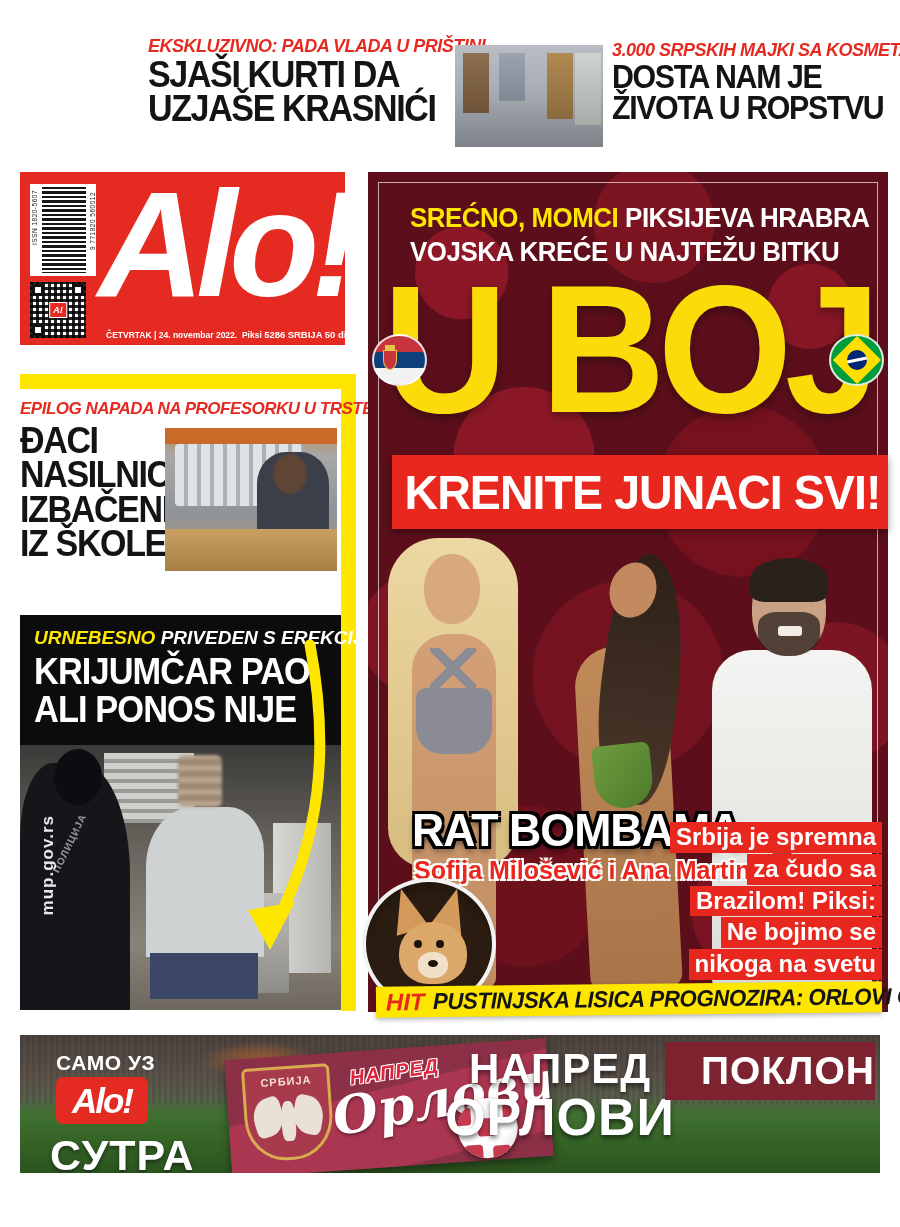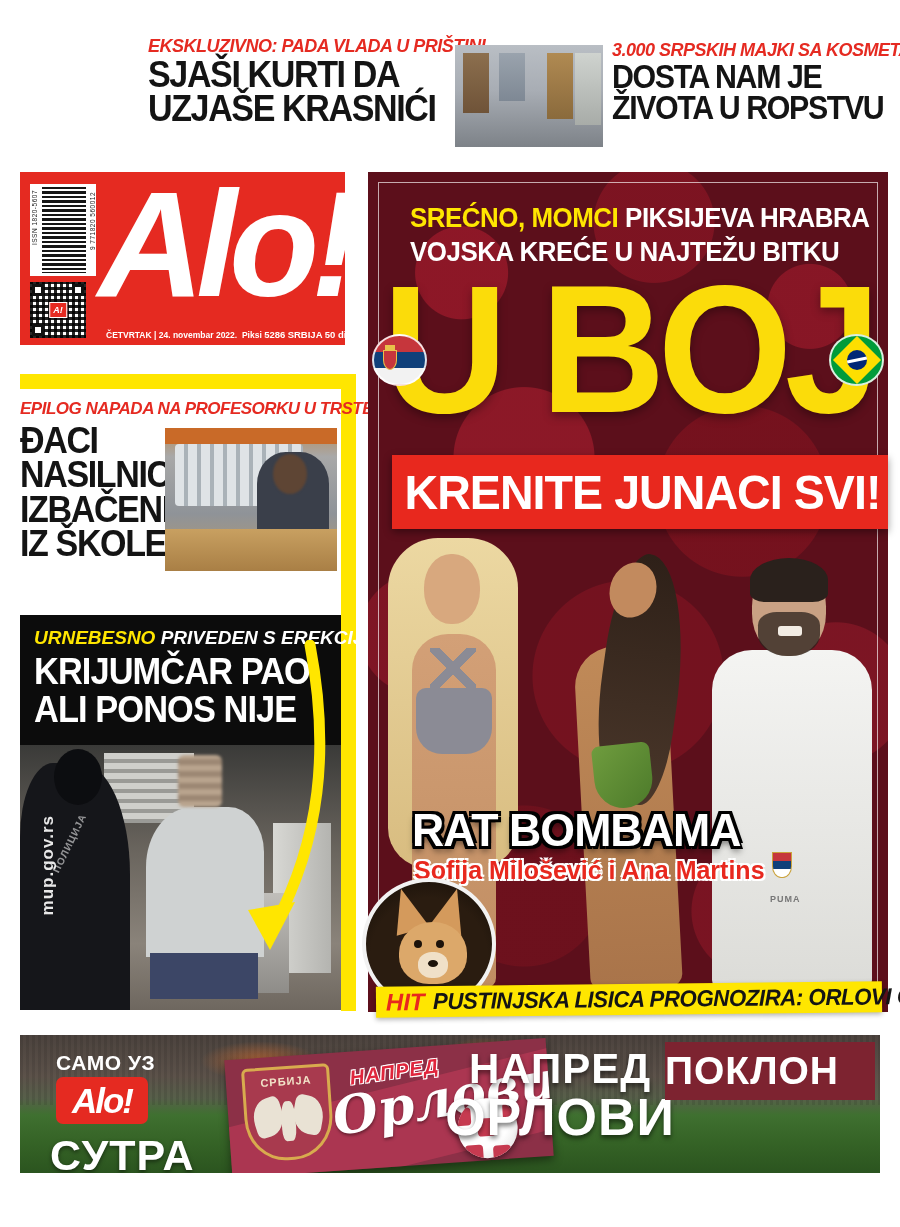--- a/index.html
+++ b/index.html
@@ -191,21 +191,21 @@
   .magnet-script { position:absolute; left:104px; top:22px; color:#fff; font-size:52px; font-weight:700; font-style:italic;
     font-family:"DejaVu Serif", serif; transform:rotate(-6deg); text-shadow:0 2px 3px rgba(0,0,0,.4); }
   .ball { position:absolute; right:34px; bottom:2px; width:60px; height:60px; border-radius:50%;
     background:radial-gradient(circle at 35% 30%, #fff 0 55%, #d8d8d8 100%); box-shadow:0 3px 6px rgba(0,0,0,.5); overflow:hidden; }
   .ball .p { position:absolute; width:18px; height:18px; background:#c63a50; border-radius:22%; }
   .ball .p1 { left:20px; top:20px; } .ball .p2 { left:-4px; top:8px; } .ball .p3 { right:-4px; top:6px; }
   .ball .p4 { left:6px; bottom:-4px; } .ball .p5 { right:8px; bottom:-6px; }
   .center-cheer { position:absolute; left:420px; top:12px; width:240px; text-align:center; color:#fff; text-shadow:0 3px 5px rgba(0,0,0,.55); }
   .center-cheer .l1 { font-size:42px; font-weight:900; letter-spacing:1px; line-height:1.05; }
   .center-cheer .l2 { font-size:52px; font-weight:900; letter-spacing:1px; line-height:1.0; }
-  .gift-box { position:absolute; display:flex; align-items:center; justify-content:flex-start; }
+  .gift-box { position:absolute; display:flex; align-items:center; justify-content:flex-end; }
   .pokon { left:645px; top:7px; width:210px; height:58px; background:#7d2330; }
   .magnet2 { left:645px; top:73px; width:215px; height:64px; background:#e13a5b; }
   .gift-box span { color:#fff; font-size:39px; font-weight:900; letter-spacing:1px; }
 </style>
 </head>
 <body>
 
 <div id="page">
 
   <div class="abs kicker-red" style="left:148px; top:36px;">EKSKLUZIVNO: PADA VLADA U PRIŠTINI</div>
@@ -342,20 +342,27 @@
         <div class="haircap"></div>
       <div class="beard"></div>
         <div class="mouth"></div>
       <div class="crest"></div>
       <div class="brand">PUMA</div>
     </div>
 
     <div class="ratbombama">RAT BOMBAMA</div>
     <div class="ratnames">Sofija Milošević i Ana Martins</div>
 
+    <div class="quote">
+      <span>Srbija je spremna</span><br>
+      <span>za čudo sa</span><br>
+      <span>Brazilom! Piksi:</span><br>
+      <span>Ne bojimo se</span><br>
+      <span>nikoga na svetu</span>
+    </div>
 
     <div class="fennec">
       <div class="ear le"></div>
         <div class="ear re"></div>
       <div class="fhead"></div>
         <div class="muzzle"></div>
       <div class="eye l"></div>
         <div class="eye r"></div>
         <div class="nose"></div>
     </div>

